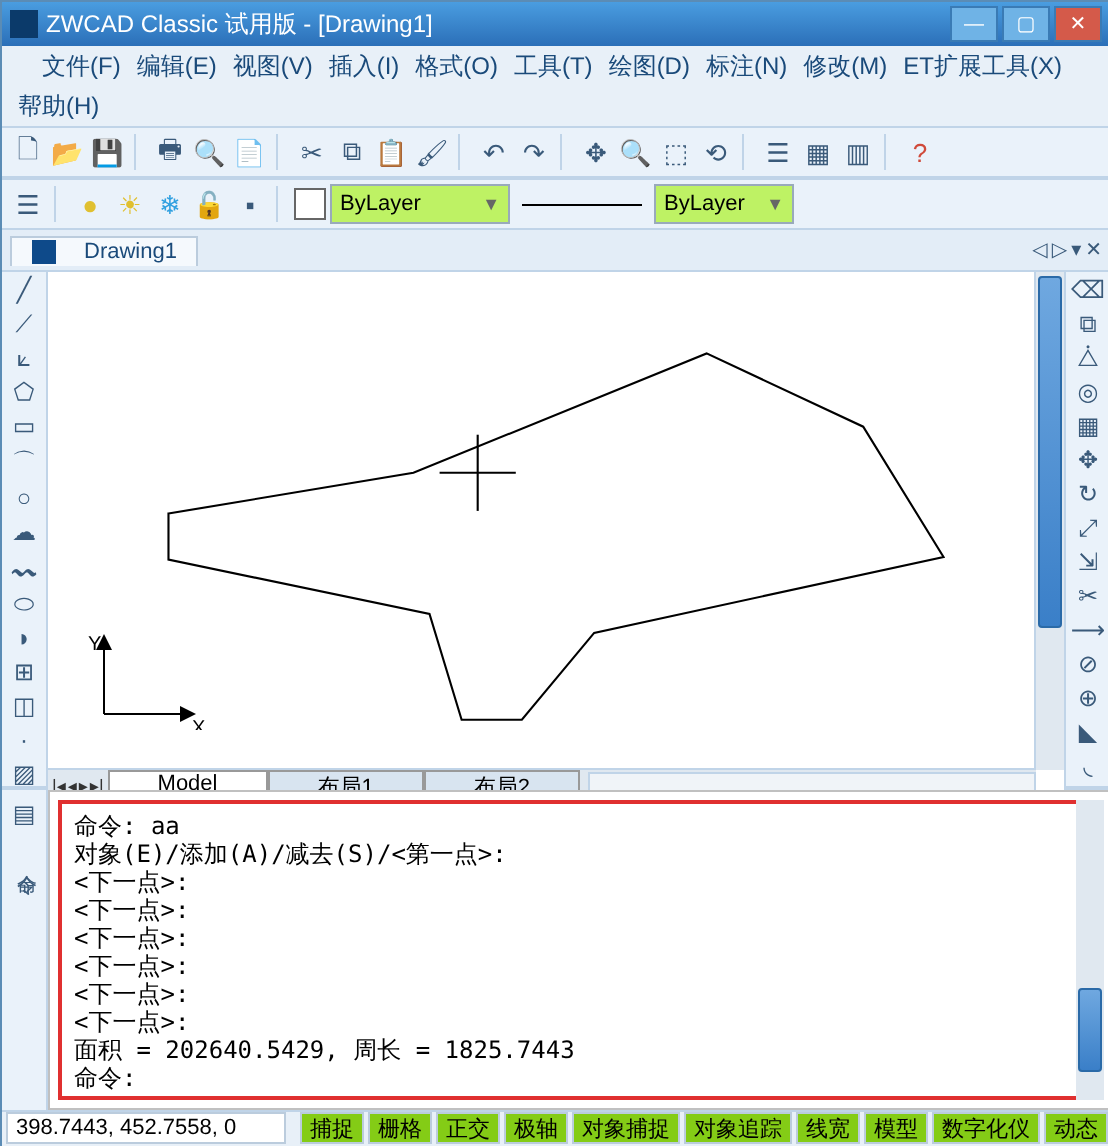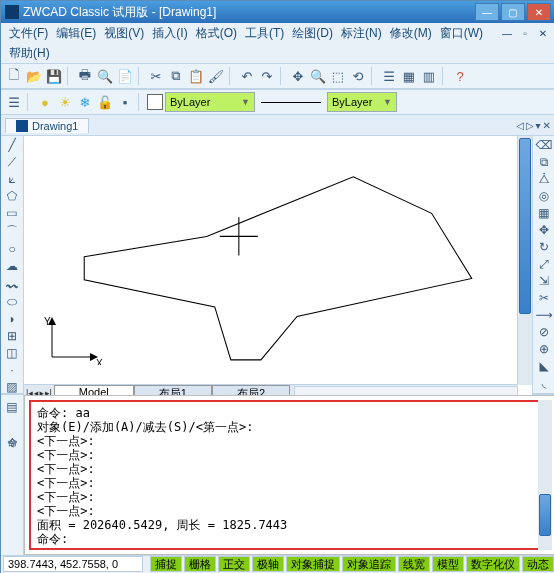--- a/index.html
+++ b/index.html
@@ -2,39 +2,39 @@
 <html><head>
 <meta charset="utf-8">
 <style>
 html,body{margin:0;padding:0;font-family:"Microsoft YaHei",SimSun,sans-serif;font-size:12px;background:#fff;overflow:hidden}
 .window{width:554px;height:573px;background:#e8f0f8;display:flex;flex-direction:column;border:1px solid #5b8cb5}
 .titlebar{height:22px;background:linear-gradient(#4a9de0,#2b6fb8);color:#fff;display:flex;align-items:center;padding:0 4px;font-size:12px}
 .titlebar .icon{width:14px;height:14px;background:#0b3a6a;margin-right:4px;display:inline-block}
 .titlebar .spacer{flex:1}
 .winbtn{width:22px;height:16px;margin-left:2px;background:#6fb3e6;border:1px solid #3a7bb5;display:flex;align-items:center;justify-content:center;color:#fff;font-size:10px;cursor:default}
 .winbtn.close{background:#d45a4a}
-.menubar{height:20px;display:flex;align-items:center;padding:0 4px;background:#e8f0f8;color:#1a4a7a;font-size:12px;flex-wrap:wrap}
+.menubar{height:20px;display:flex;align-items:center;padding:0 16px;background:#e8f0f8;color:#1a4a7a;font-size:12px;flex-wrap:wrap}
 .menubar2{height:20px;display:flex;align-items:center;padding:0 4px;background:#e8f0f8;color:#1a4a7a;font-size:12px}
 .menuitem{padding:2px 4px;cursor:default}
 .menubar .spacer{flex:1}
 .smallbtn{width:16px;height:14px;margin-left:2px;display:flex;align-items:center;justify-content:center;color:#1a4a7a;font-size:10px;cursor:default}
 .toolbar{height:24px;background:#eaf2fa;border-top:1px solid #c0d4e8;border-bottom:1px solid #c0d4e8;display:flex;align-items:center;padding:0 4px;gap:2px}
 .tbicon{width:18px;height:18px;display:flex;align-items:center;justify-content:center;font-size:13px;cursor:default;color:#3a5a7a}
 .tbsep{width:4px;height:18px;border-left:1px solid #c0d4e8;margin:0 2px}
 .layerswatch{width:14px;height:14px;border:1px solid #666;display:inline-block}
 .layercombo{height:18px;border:1px solid #9ab;background:#bef264;display:flex;align-items:center;padding:0 4px;font-size:11px;min-width:80px}
 .layercombo .drop{margin-left:auto;font-size:9px;color:#666}
 .linepreview{width:60px;height:0;border-top:1px solid #000;margin:0 4px}
 .docarea{flex:1;display:flex;min-height:0}
 .lefttools{width:22px;background:#eaf2fa;border-right:1px solid #c0d4e8;display:flex;flex-direction:column;align-items:center;padding-top:2px;gap:3px}
 .righttools{width:22px;background:#eaf2fa;border-left:1px solid #c0d4e8;display:flex;flex-direction:column;align-items:center;padding-top:2px;gap:3px}
 .vtool{width:16px;height:16px;display:flex;align-items:center;justify-content:center;font-size:12px;color:#3a5a7a;cursor:default}
 .center{flex:1;display:flex;flex-direction:column;min-width:0}
 .doctab{height:20px;background:#e3edf7;display:flex;align-items:center;padding:0 4px;border-bottom:1px solid #c0d4e8;position:relative}
-.tab{background:#f5f9fd;border:1px solid #bcd;border-bottom:none;padding:1px 10px;display:flex;align-items:center;gap:4px;font-size:11px;color:#1a4a7a}
+.tab{background:#f5f9fd;border:1px solid #bcd;border-bottom:none;padding:1px 10px;display:flex;align-items:center;gap:14px;font-size:11px;color:#1a4a7a}
 .tab .ico{width:12px;height:12px;background:#0e4a8a;display:inline-block}
 .doctab .spacer{flex:1}
 .navarrows{display:flex;gap:2px;color:#3a5a7a;font-size:10px}
 .canvaswrap{flex:1;position:relative;background:#fff}
 .vscroll{position:absolute;right:0;top:0;bottom:16px;width:14px;background:#e0e8f0;border-left:1px solid #c0d4e8}
 .vscroll .thumb{position:absolute;left:1px;right:1px;top:2px;height:70%;background:linear-gradient(#6fa8e0,#3a7fc8);border:1px solid #2a6aa8;border-radius:2px}
 .hscroll{position:absolute;left:0;right:14px;bottom:0;height:16px;background:#e0e8f0;border-top:1px solid #c0d4e8;display:flex;align-items:center}
 .hscroll .nav{display:flex;gap:1px;font-size:9px;color:#333;padding:0 2px}
 .hscroll .tabs{display:flex;font-size:11px}
 .hscroll .tabs .lt{padding:0 24px;background:#fff;border:1px solid #999;border-bottom:none;color:#000}
@@ -69,20 +69,21 @@
   <div class="menubar">
     <span class="menuitem">文件(F)</span>
     <span class="menuitem">编辑(E)</span>
     <span class="menuitem">视图(V)</span>
     <span class="menuitem">插入(I)</span>
     <span class="menuitem">格式(O)</span>
     <span class="menuitem">工具(T)</span>
     <span class="menuitem">绘图(D)</span>
     <span class="menuitem">标注(N)</span>
     <span class="menuitem">修改(M)</span>
+    <span class="menuitem">ET扩展工具(X)</span>
     <span class="menuitem">窗口(W)</span>
     <span class="spacer"></span>
     <span class="smallbtn">—</span>
     <span class="smallbtn">▫</span>
     <span class="smallbtn">✕</span>
   </div>
   <div class="menubar2">
     <span class="menuitem">帮助(H)</span>
   </div>
 

